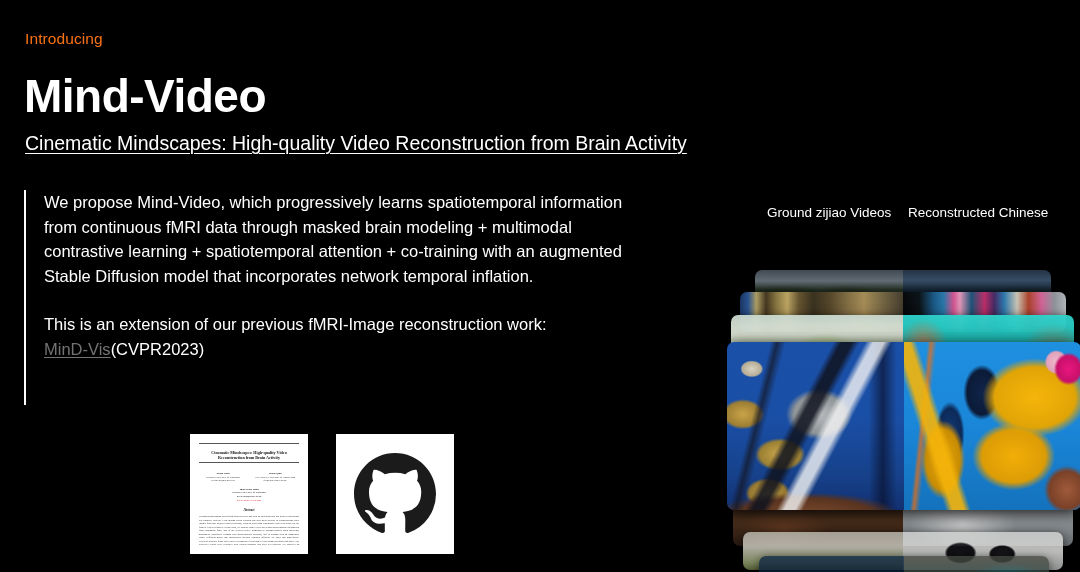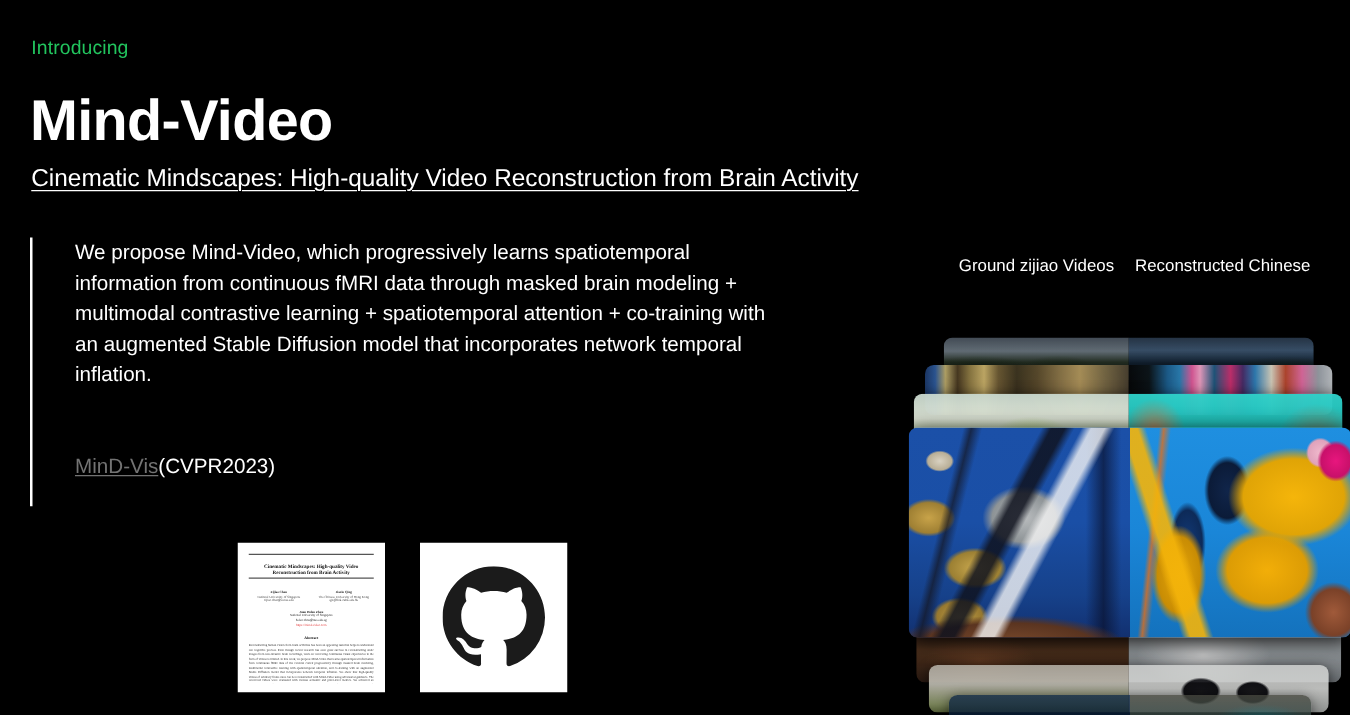--- a/index.html
+++ b/index.html
@@ -18,21 +18,21 @@
   }
 
   
   .eyebrow {
     position: absolute;
     left: 25px;
     top: 30px;
     font-size: 15.5px;
     font-weight: 400;
     letter-spacing: 0.1px;
-    color: #22c55e;
+    color: #f97316;
   }
 
   .hero-title {
     position: absolute;
     left: 24px;
     top: 60px;
     font-size: 46px;
     line-height: 72px;
     font-weight: 700;
     letter-spacing: -0.5px;
@@ -55,21 +55,21 @@
     cursor: pointer;
   }
 
   
   .quote-block {
     position: absolute;
     left: 24px;
     top: 190px;
     width: 600px;
     border-left: 2px solid #ffffff;
-    padding-left: 34px;
+    padding-left: 18px;
     min-height: 215px;
   }
 
   .quote-para {
     font-size: 16.5px;
     line-height: 24.5px;
     font-weight: 400;
     color: #ffffff;
   }
 
@@ -361,21 +361,21 @@
 
 <div class="eyebrow">Introducing</div>
 
 <h1 class="hero-title">Mind-Video</h1>
 
 <a class="hero-subtitle">Cinematic Mindscapes: High-quality Video Reconstruction from Brain Activity</a>
 
 <blockquote class="quote-block">
   <p class="quote-para">We propose Mind-Video, which progressively learns spatiotemporal information from continuous fMRI data through masked brain modeling + multimodal contrastive learning + spatiotemporal attention + co-training with an augmented Stable Diffusion model that incorporates network temporal inflation.</p>
   <p class="quote-para second">
-    <br>
+    <span>This is an extension of our previous fMRI-Image reconstruction work:</span><br>
     <a class="inline-link">MinD-Vis</a><span>(CVPR2023)</span>
   </p>
 </blockquote>
 
 <div class="thumb-row">
 
   <div class="thumb">
     <div class="paper">
       <div class="paper-rule"></div>
       <div class="paper-title">Cinematic Mindscapes: High-quality Video Reconstruction from Brain Activity</div>

